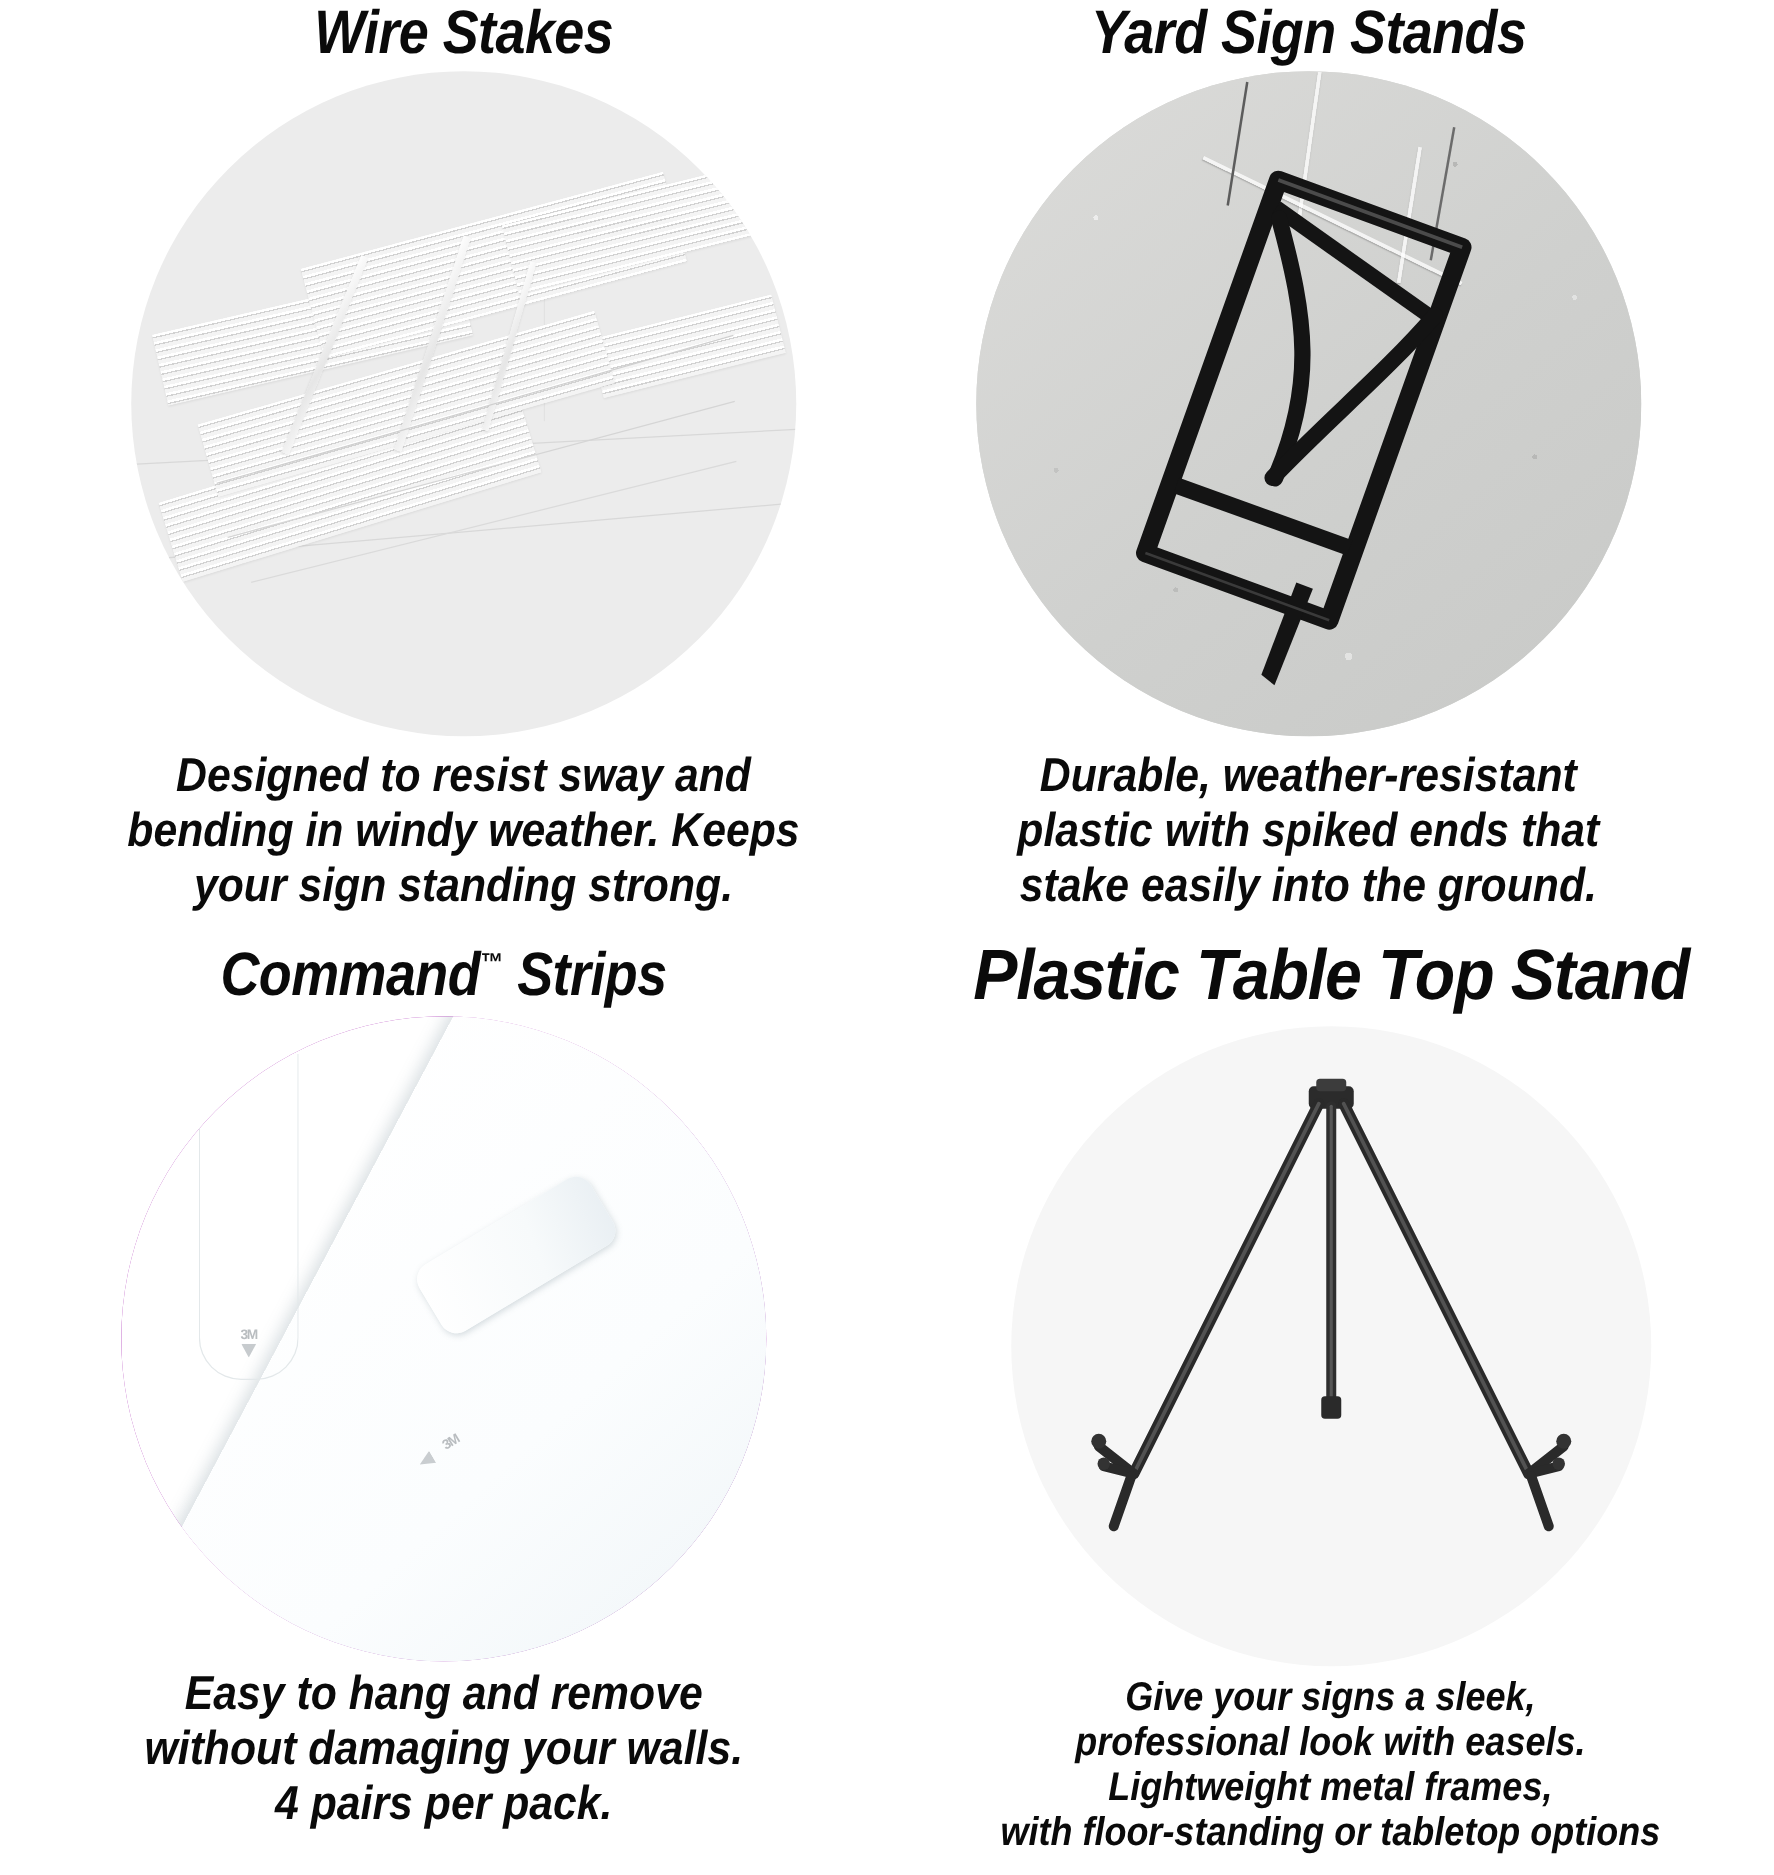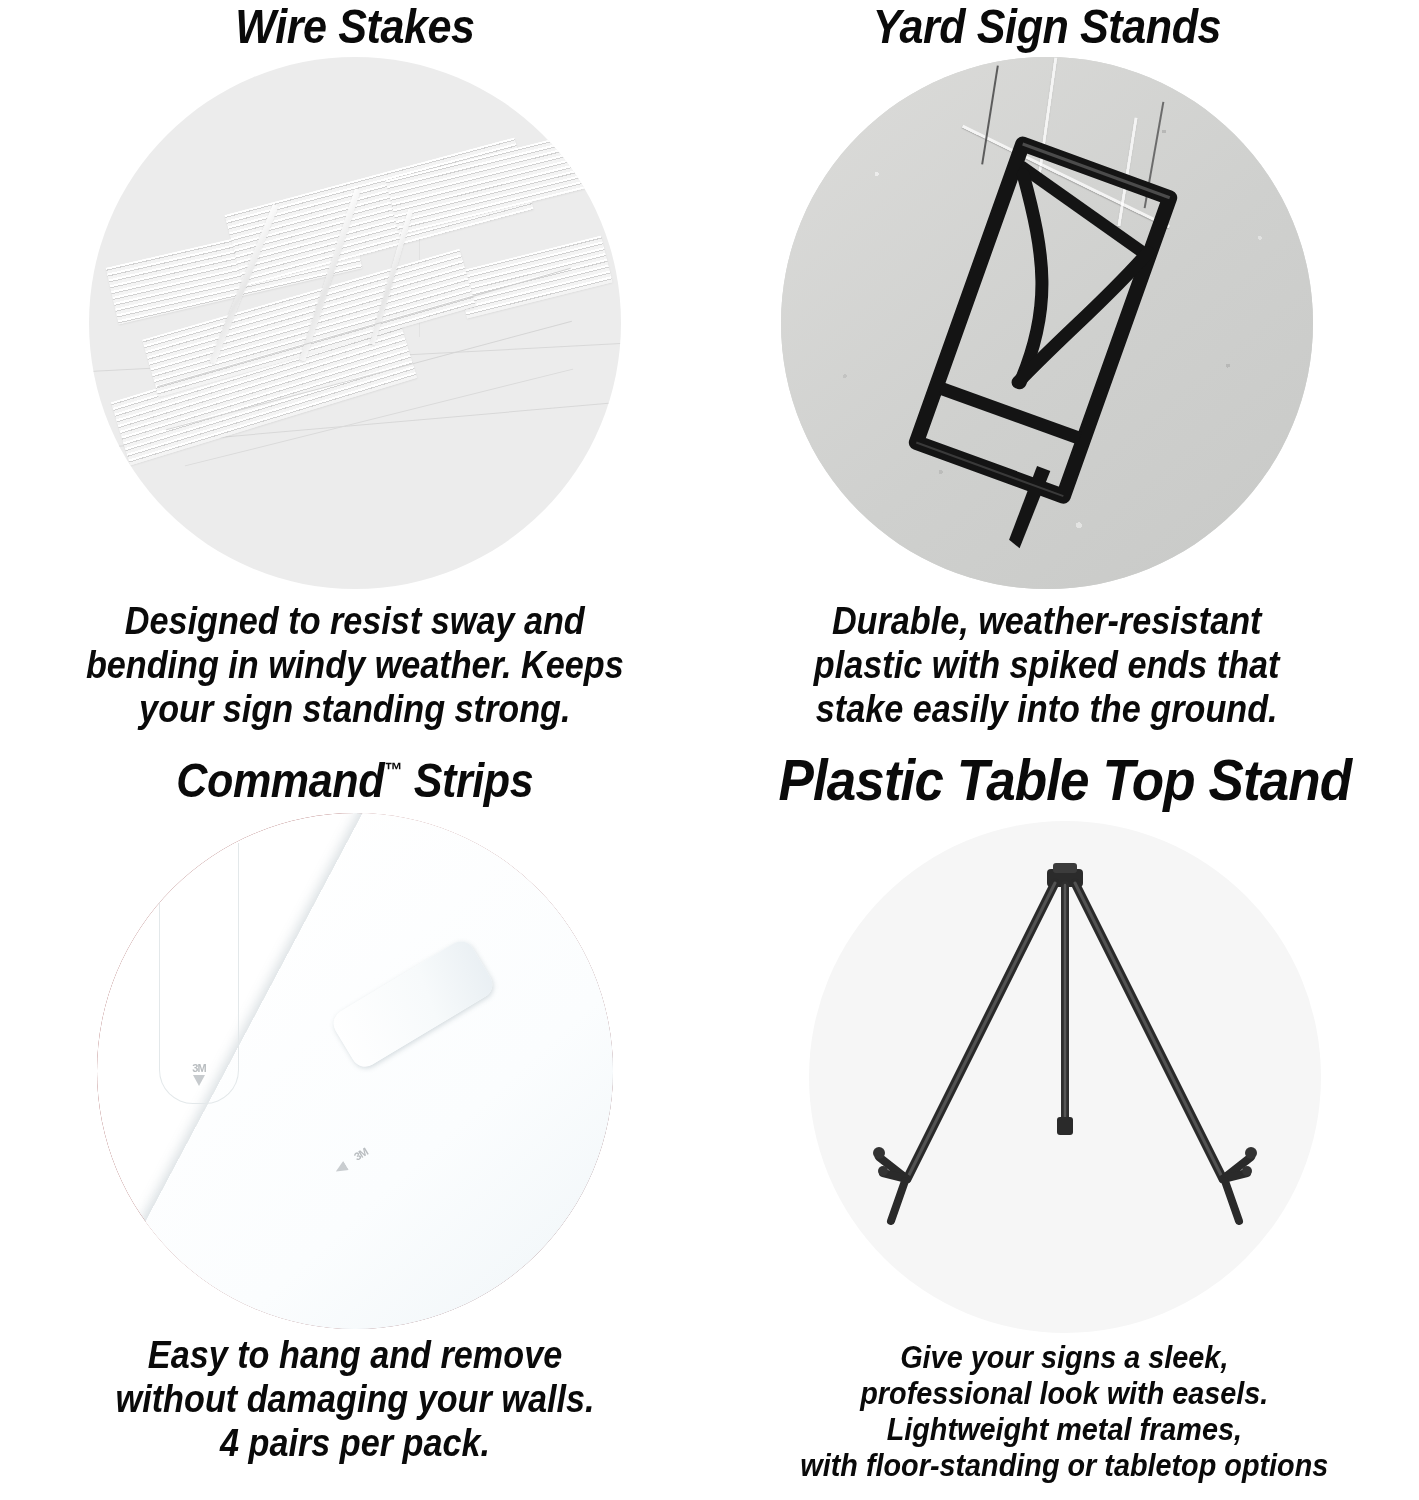--- a/index.html
+++ b/index.html
@@ -22,21 +22,21 @@
     background: #ffffff;
   }
 
   .panel {
     position: absolute;
     display: flex;
     flex-direction: column;
     align-items: center;
   }
 
-  .panel-tl { left: 0;    top: 0;   width: 710px; height: 750px; }
+  .panel-tl { left: 16px;    top: 0;   width: 710px; height: 750px; }
   .panel-tr { left: 692px; top: 0;  width: 709px; height: 750px; }
   .panel-bl { left: 0;    top: 750px; width: 710px; height: 750px; }
   .panel-br { left: 710px; top: 750px; width: 709px; height: 750px; }
 
   .heading {
     font-weight: bold;
     font-style: italic;
     font-stretch: condensed;
     letter-spacing: -0.5px;
     text-align: center;
@@ -70,21 +70,21 @@
   .caption-4 { font-size: 32px; margin-top: 6px; line-height: 1.13; }
 
   
   .photo {
     position: relative;
     border-radius: 50%;
     overflow: hidden;
   }
   .photo-wire   { width: 532px; height: 532px; margin-top: 6px;  background: #ececec; }
   .photo-yard   { width: 532px; height: 532px; margin-top: 6px;  background: #d3d4d2; }
-  .photo-strips { width: 516px; height: 516px; margin-top: 8px;  background: #7f1d1d; }
+  .photo-strips { width: 516px; height: 516px; margin-top: 8px;  background: #a21caf; }
   .photo-easel  { width: 512px; height: 512px; margin-top: 12px; background: #f6f6f6; }
   .wire-bundle {
     position: absolute;
     background: repeating-linear-gradient(
       to bottom,
       #ffffff 0px, #ffffff 2px,
       #d2d2d2 2px, #d2d2d2 3px,
       #f4f4f4 3px, #f4f4f4 6px
     );
     box-shadow: 0 1px 2px rgba(0,0,0,0.07);

